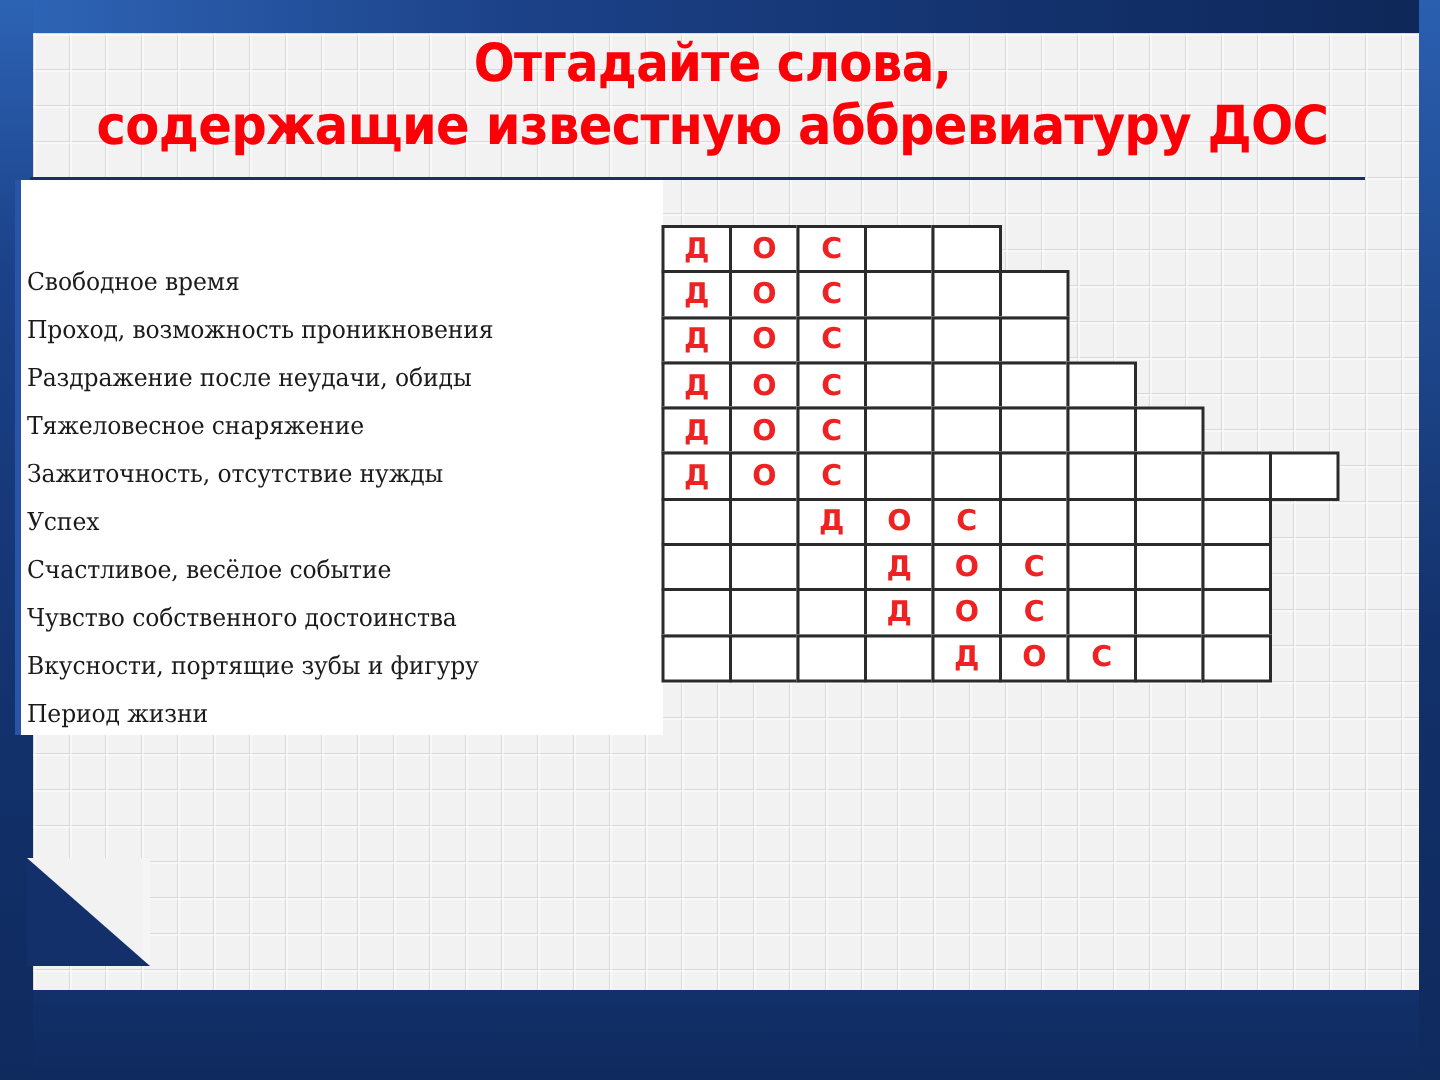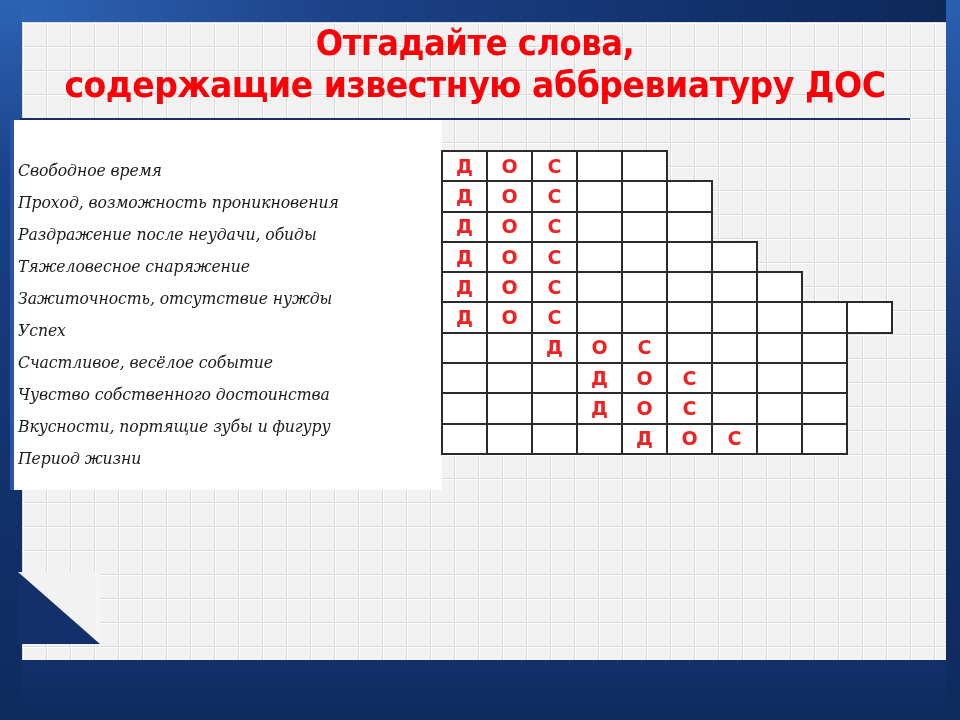--- a/index.html
+++ b/index.html
@@ -122,23 +122,22 @@
     left: 20px; top: 118px;
     width: 890px;
     height: 2px;
     background: #1c2f64;
     z-index: 5;
   }
 
   
   .clues {
     position: absolute;
-    left: 18px; top: 155px;
+    left: 18px; top: 172px;
     width: 420px;
-    font-style: italic;
   }
   .clue {
     font-family: "DejaVu Serif", serif;
     font-size: 16.5px;
     line-height: 32px;
     color: #1b1b1b;
     white-space: nowrap;
     letter-spacing: -0.1px;
     transform: scaleX(0.95);
     transform-origin: left center;

